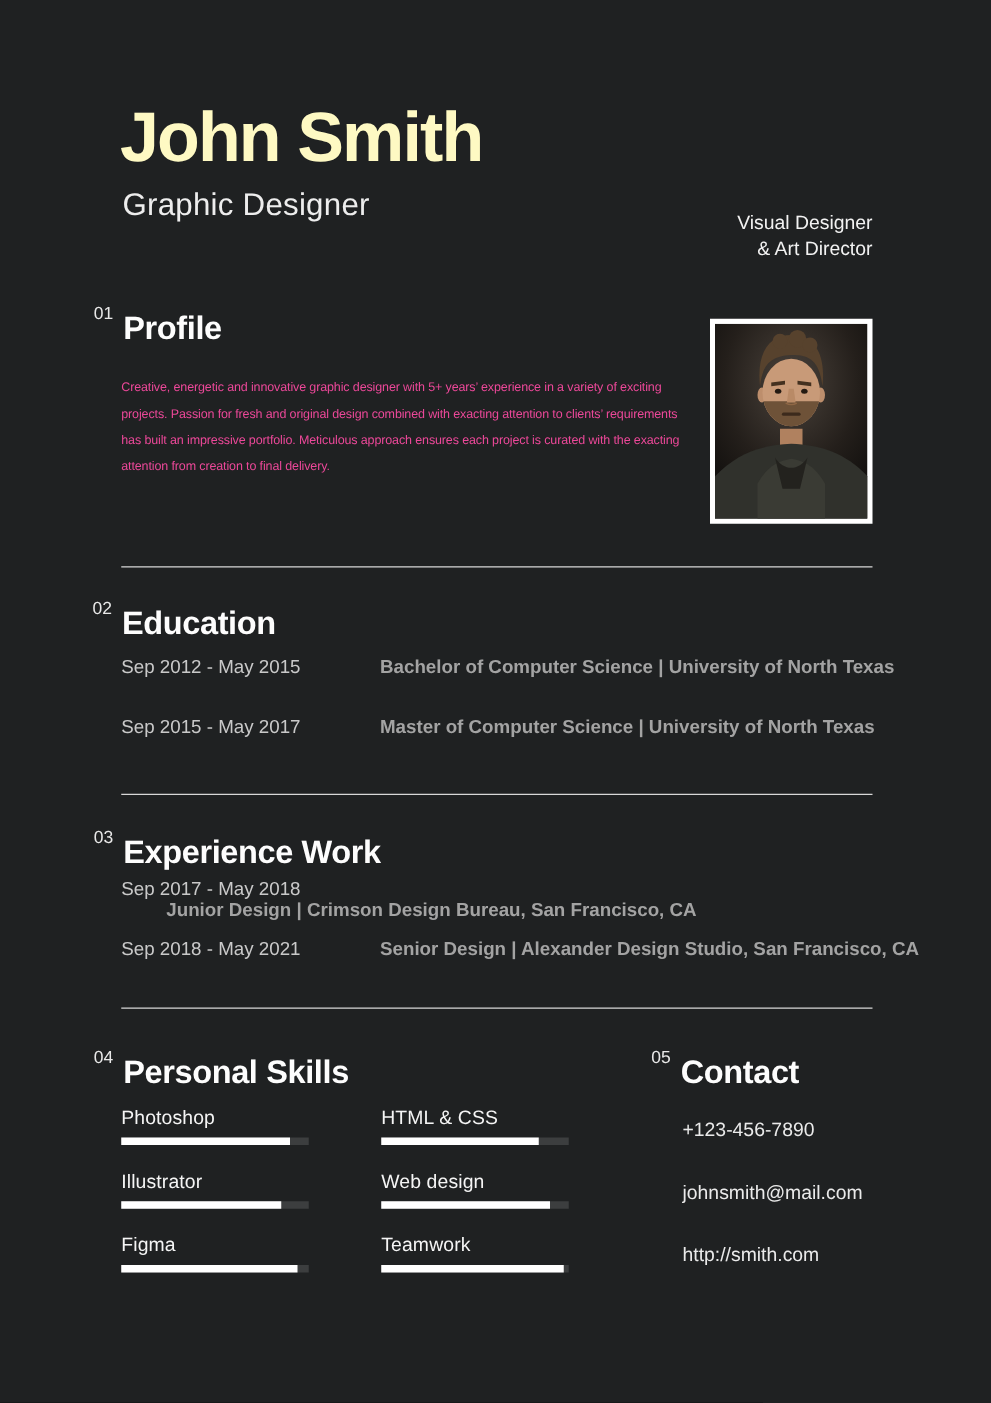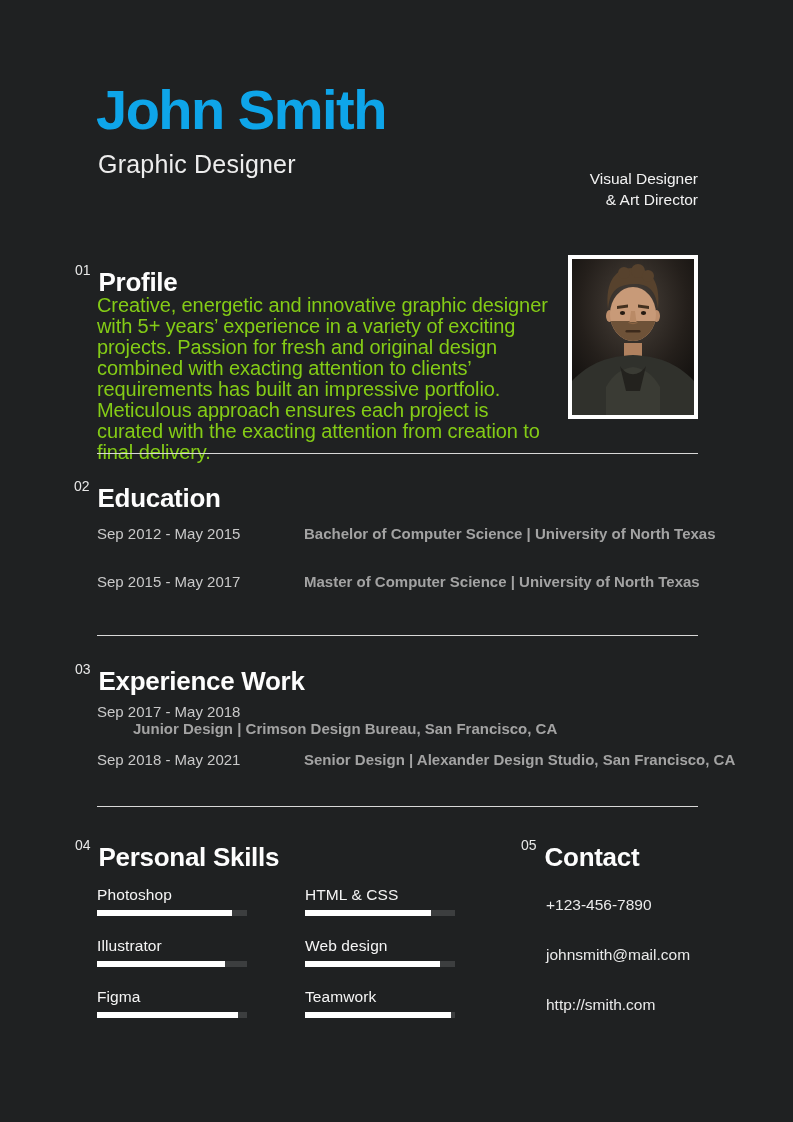--- a/index.html
+++ b/index.html
@@ -3,46 +3,46 @@
 <meta charset="utf-8">
 <style>
   html,body { margin:0; padding:0; background:#141516; }
   .page {
     position:relative; width:793px; height:1122px; margin:0 auto;
     background:#1f2122; overflow:hidden; color:#ffffff;
     font-family:"Liberation Sans", sans-serif;
   }
   .name {
     position:absolute; left:96px; top:82px;
-    font-size:56px; font-weight:bold; letter-spacing:-1.5px; line-height:1; color:#0ea5e9;
+    font-size:56px; font-weight:bold; letter-spacing:-1.5px; line-height:1; color:#fef9c3;
   }
   .role {
     position:absolute; left:98px; top:150px;
     font-size:25px; font-weight:normal; color:#ededed; letter-spacing:0.2px;
   }
   .tagline {
     position:absolute; right:95px; top:168px; text-align:right;
     font-size:15.5px; line-height:21px; color:#f2f2f2;
   }
   .photo-frame {
     position:absolute; left:568px; top:255px;
     width:122px; height:156px; background:#ffffff; padding:4px;
   }
   .photo-frame svg { display:block; }
   .sec-head { position:absolute; display:flex; align-items:flex-start; gap:8px; }
   .sec-num { font-size:14px; line-height:1; color:#e8e8e8; }
   .sec-title { font-size:26px; font-weight:bold; line-height:1; margin:6px 0 0 0; letter-spacing:-0.3px; color:#fdfdfd; }
-  #head-profile    { left:75px;  top:243px;margin-top:20px; }
+  #head-profile    { left:75px;  top:243px; }
   #head-education  { left:74px;  top:479px; }
   #head-experience { left:75px;  top:662px; }
   #head-skills     { left:75px;  top:838px; }
   #head-contact    { left:521px; top:838px; }
   .profile-text {
-    position:absolute; left:97px; top:275px; width:455px;
-    font-size:20px; line-height:21px; color:#84cc16; letter-spacing:-0.1px;
+    position:absolute; left:97px; top:290px; width:455px;
+    font-size:10px; line-height:21px; color:#ec4899; letter-spacing:-0.1px;
   }
   .divider { position:absolute; left:97px; width:601px; height:1px; background:#d8d8d8; }
   #divider-1 { top:453px; }
   #divider-2 { top:635px; }
   #divider-3 { top:806px; }
   .row { position:absolute; left:97px; display:flex; font-size:15px; white-space:nowrap; }
   .row-dates  { width:171px; flex:none; color:#c9c9c9; }
   .row-detail { font-weight:bold; color:#a3a3a3;margin-left:36px; }
   #edu-row-0 { top:525px; }
   #edu-row-1 { top:573px; }

